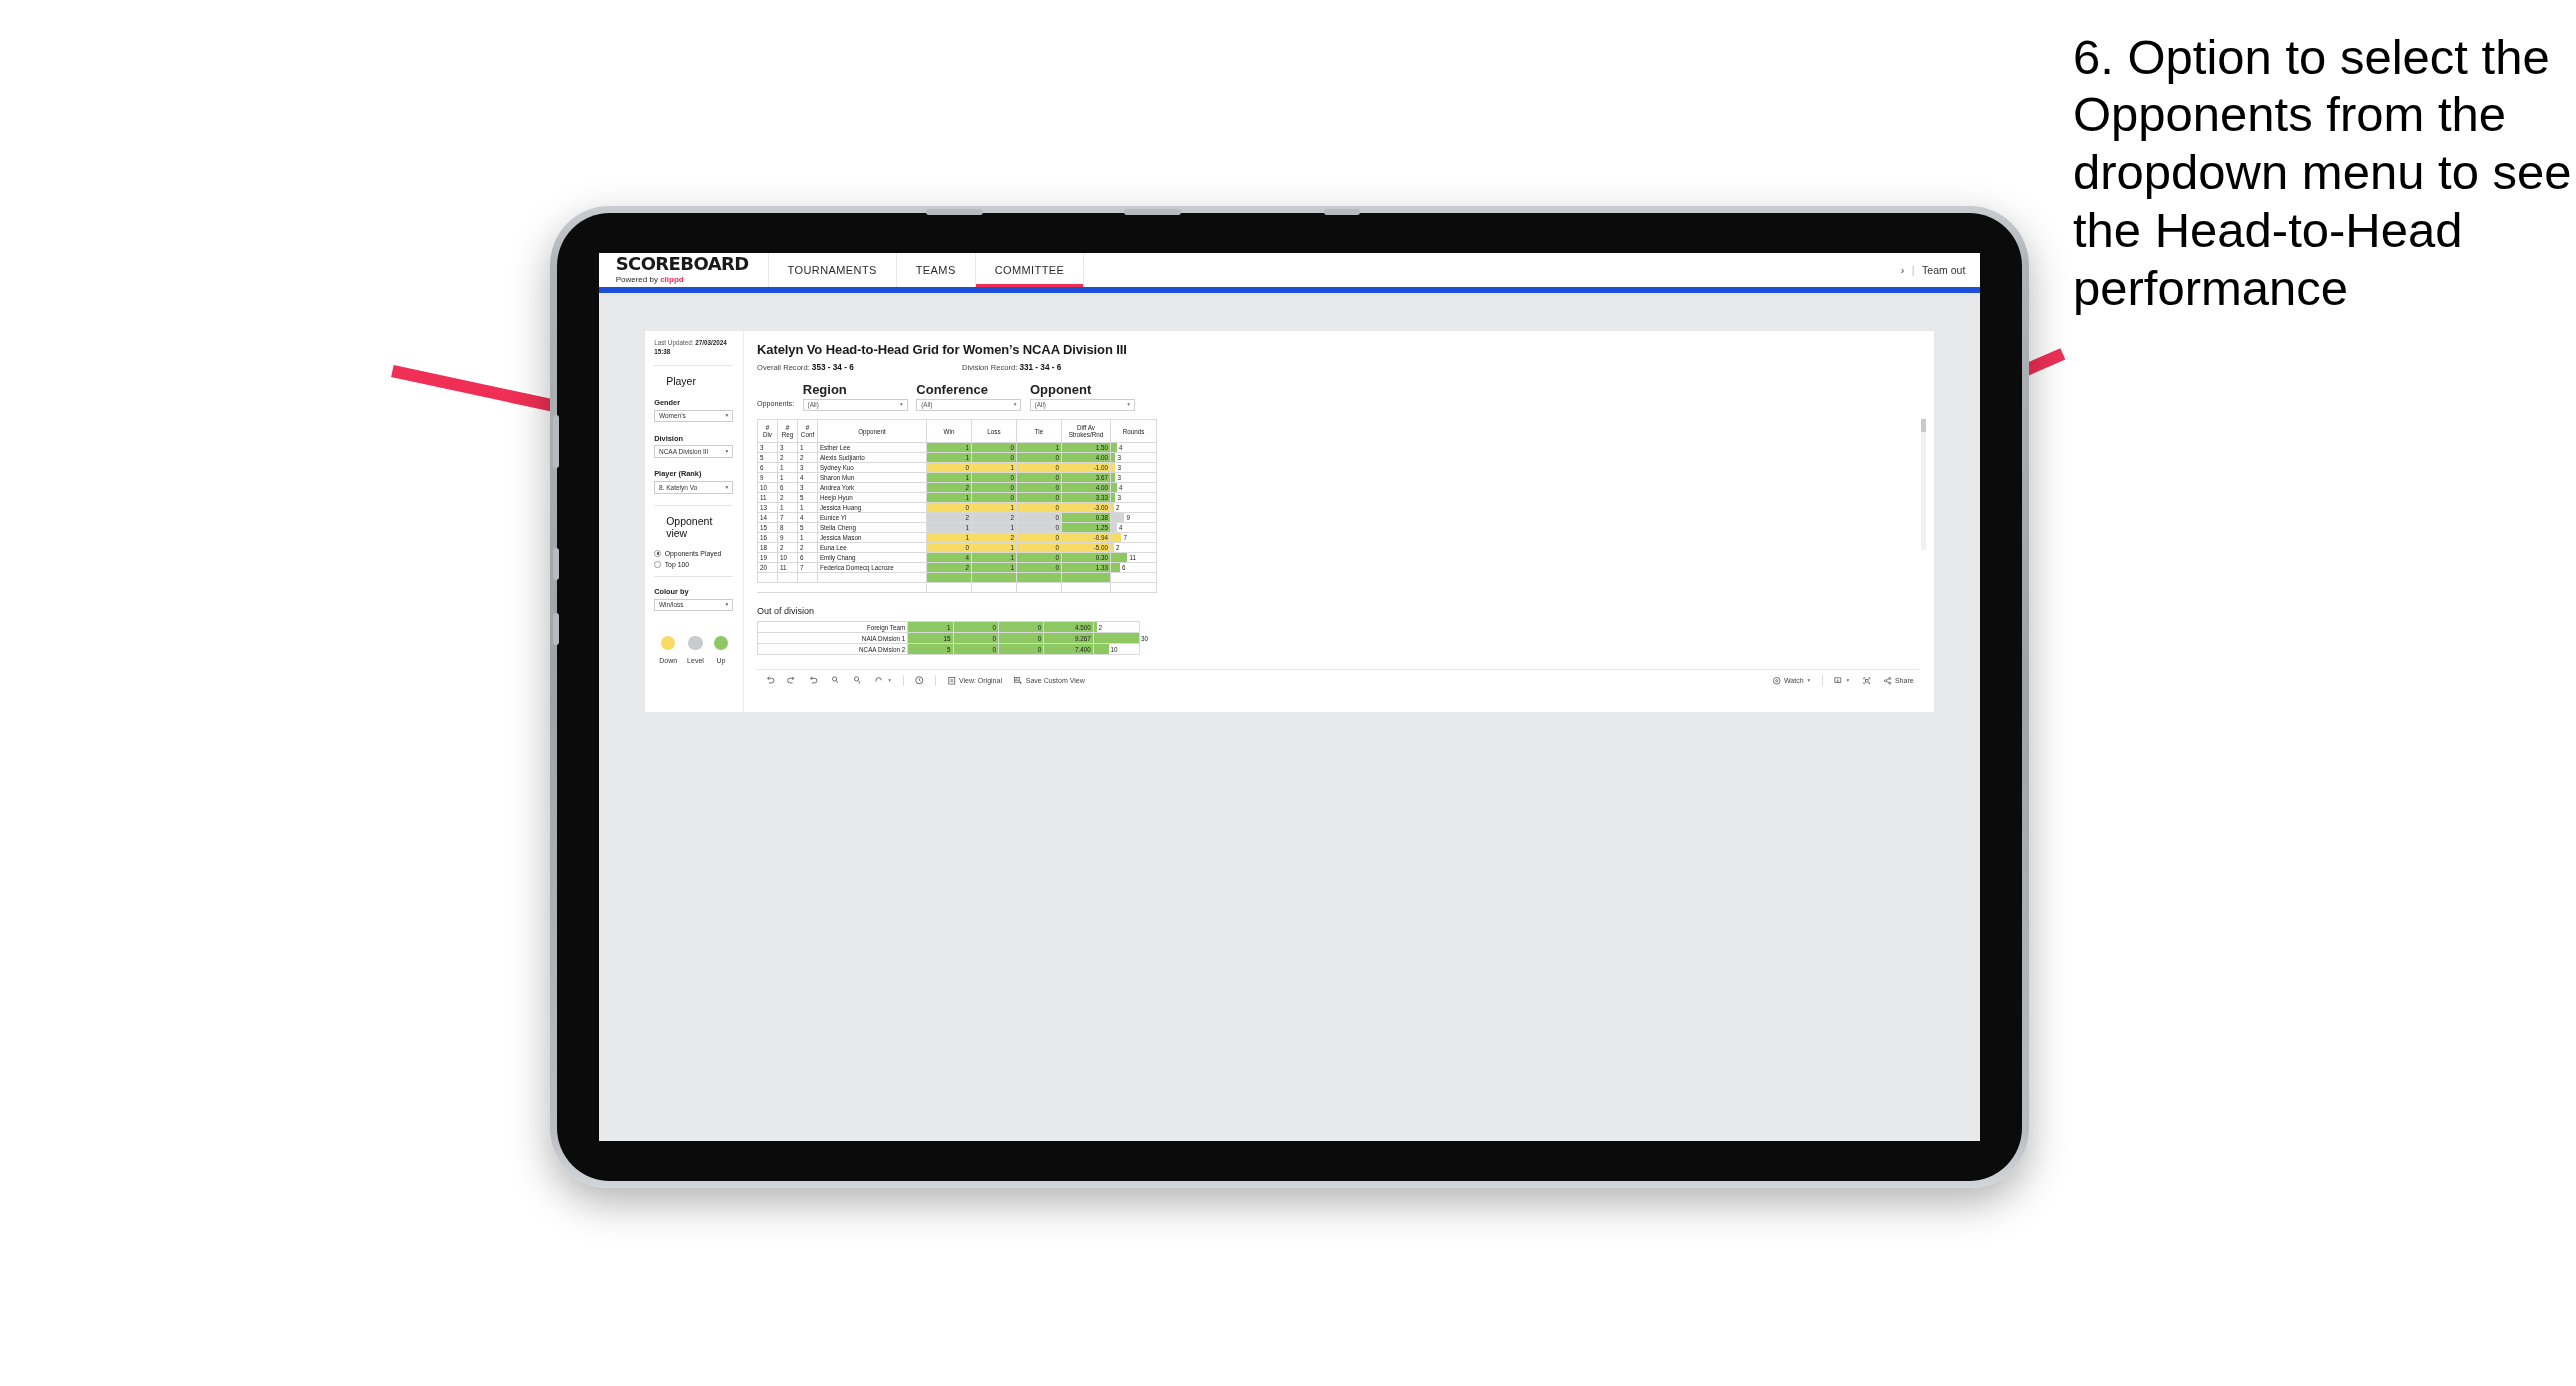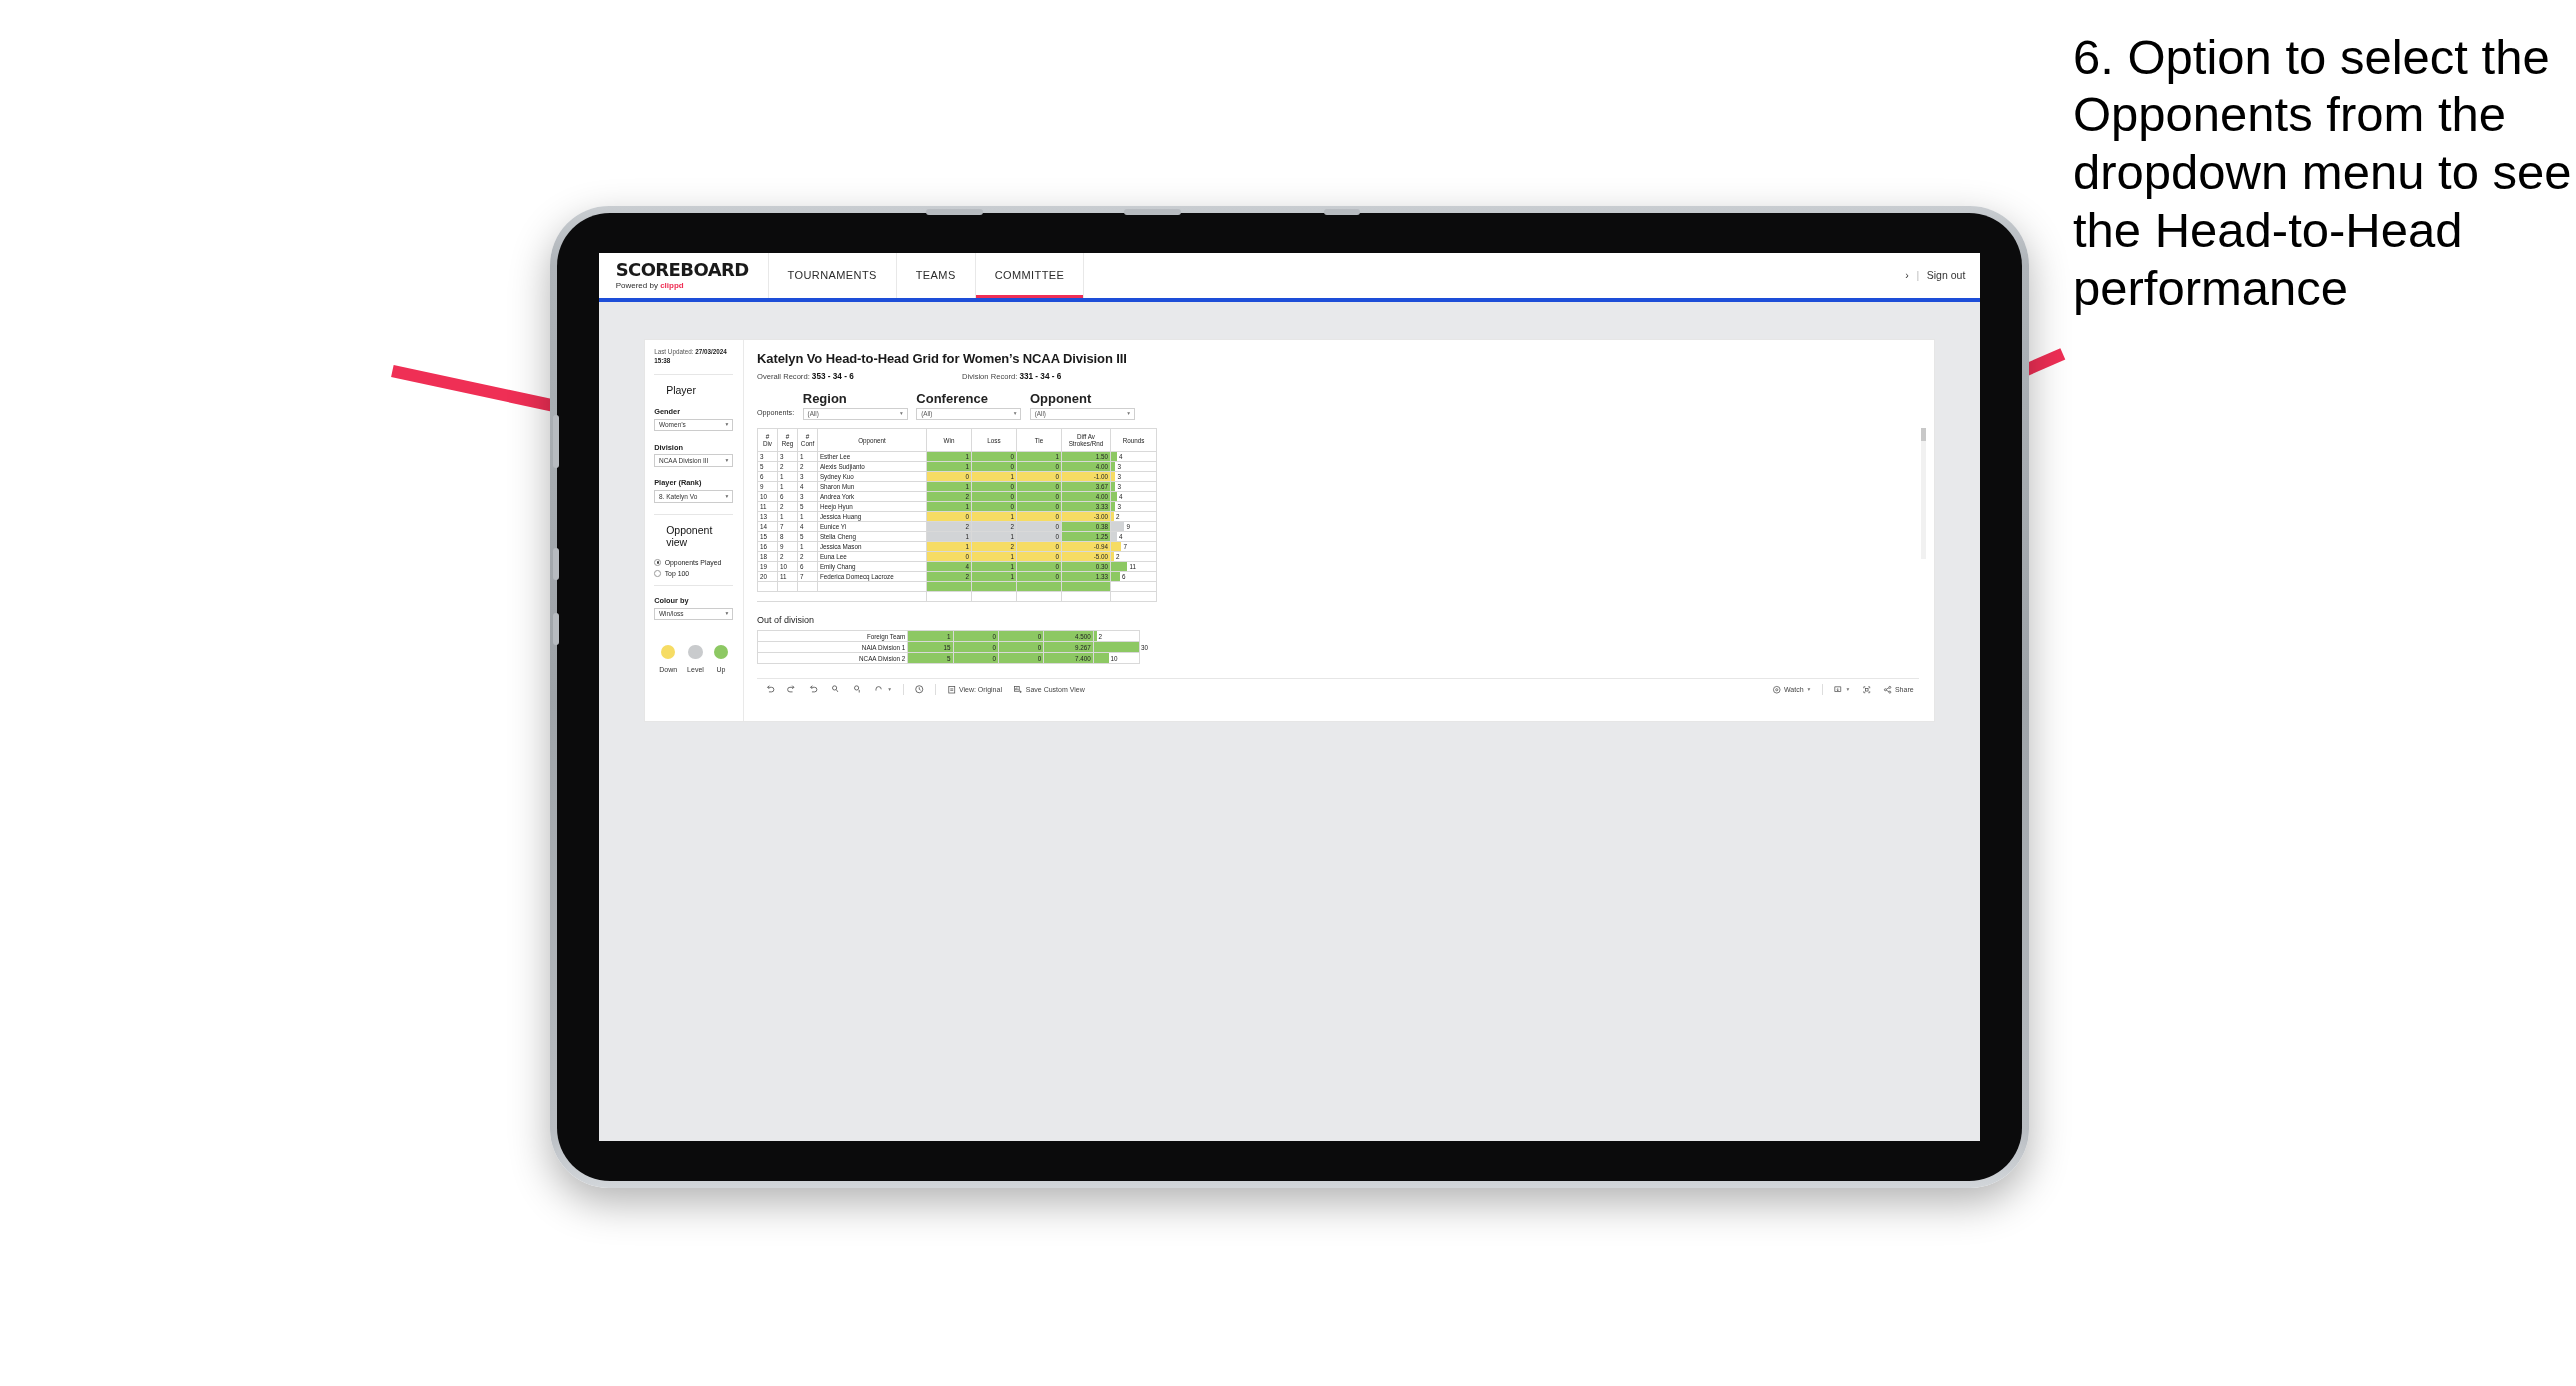--- a/index.html
+++ b/index.html
@@ -51,23 +51,23 @@
 
   #screen {
     width: 100%; height: 100%;
     background: #e8e9eb;
     overflow: hidden;
     position: relative;
   }
 
   
   .appbar {
-    background: #fff; height: 49px;
+    background: #fff; height: 40px;
     display: flex; align-items: stretch;
-    border-bottom: 4px solid #1d4ed8;
+    border-bottom: 6px solid #1d4ed8;
     justify-content: flex-end;
   }
   .brand {
     display: flex; flex-direction: column; justify-content: center;
     padding: 0 19px 0 17px;
     border-right: 1px solid #e8e8e8;
     min-width: 116px;
   }
   .brand-title {
     font-family: "DejaVu Sans", sans-serif;
@@ -228,21 +228,21 @@
           <div class="navitem">
               <span>TEAMS</span>
             </div>
           <div class="navitem active">
               <span>COMMITTEE</span>
             </div>
           <div class="navitem nav-spacer"></div>
           <div class="nav-right">
             <span>›</span>
             <span class="sep">|</span>
-            <span>Sign out</span>
+            <span>Team out</span>
           </div>
         </div>
 
 
         <div class="dash-wrap">
           <div class="dash">
 
             <div class="side">
               <div class="side-upd">
                 <span>Last Updated: </span><b>27/03/2024</b><br>

